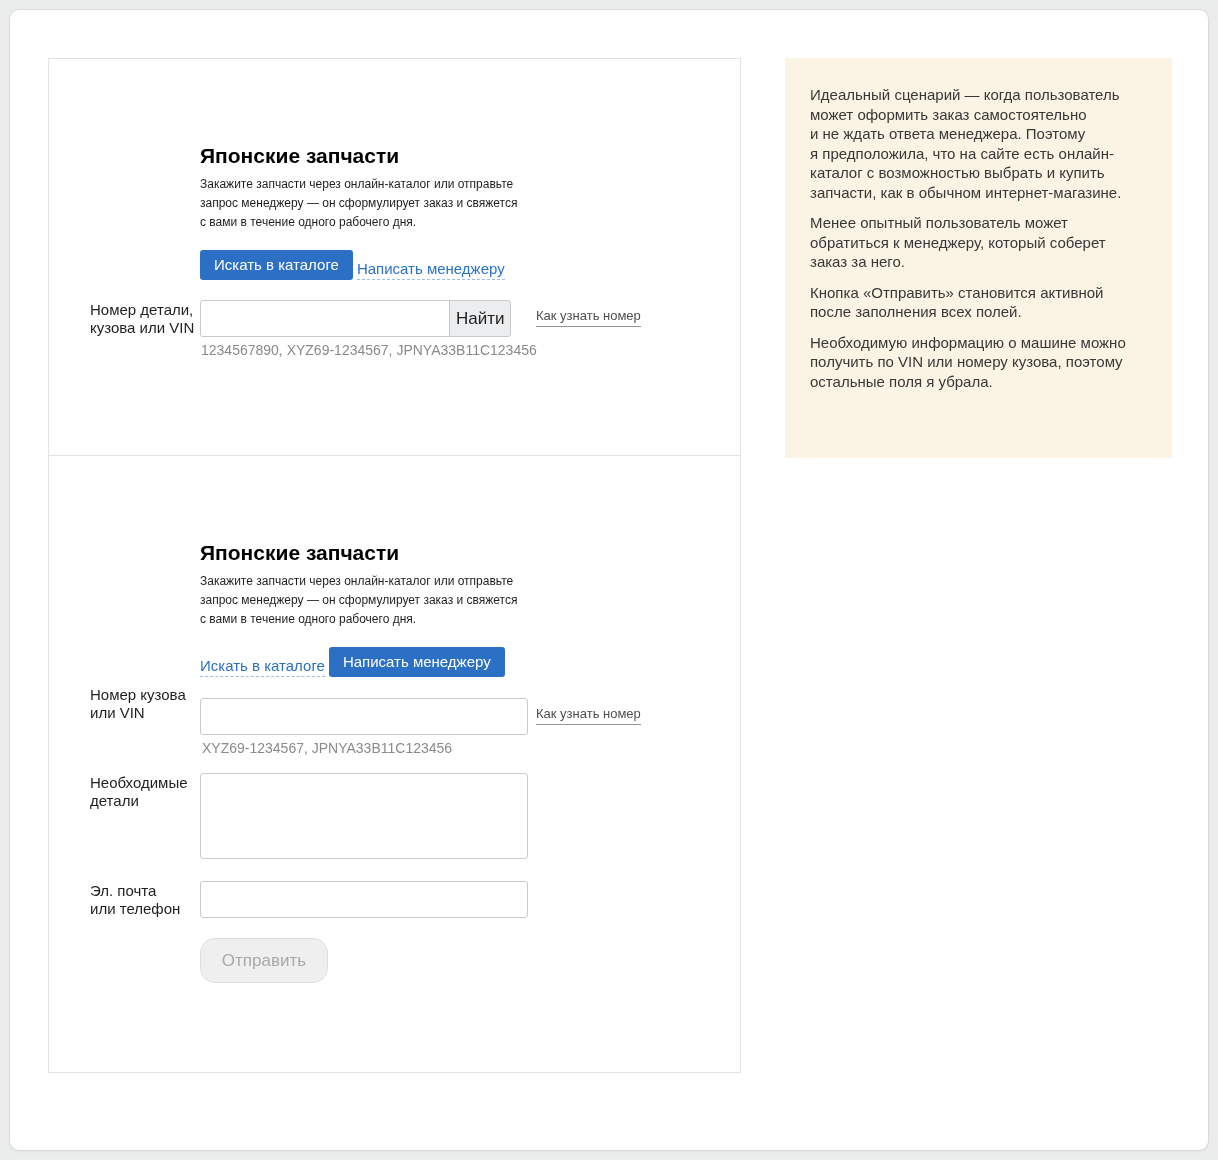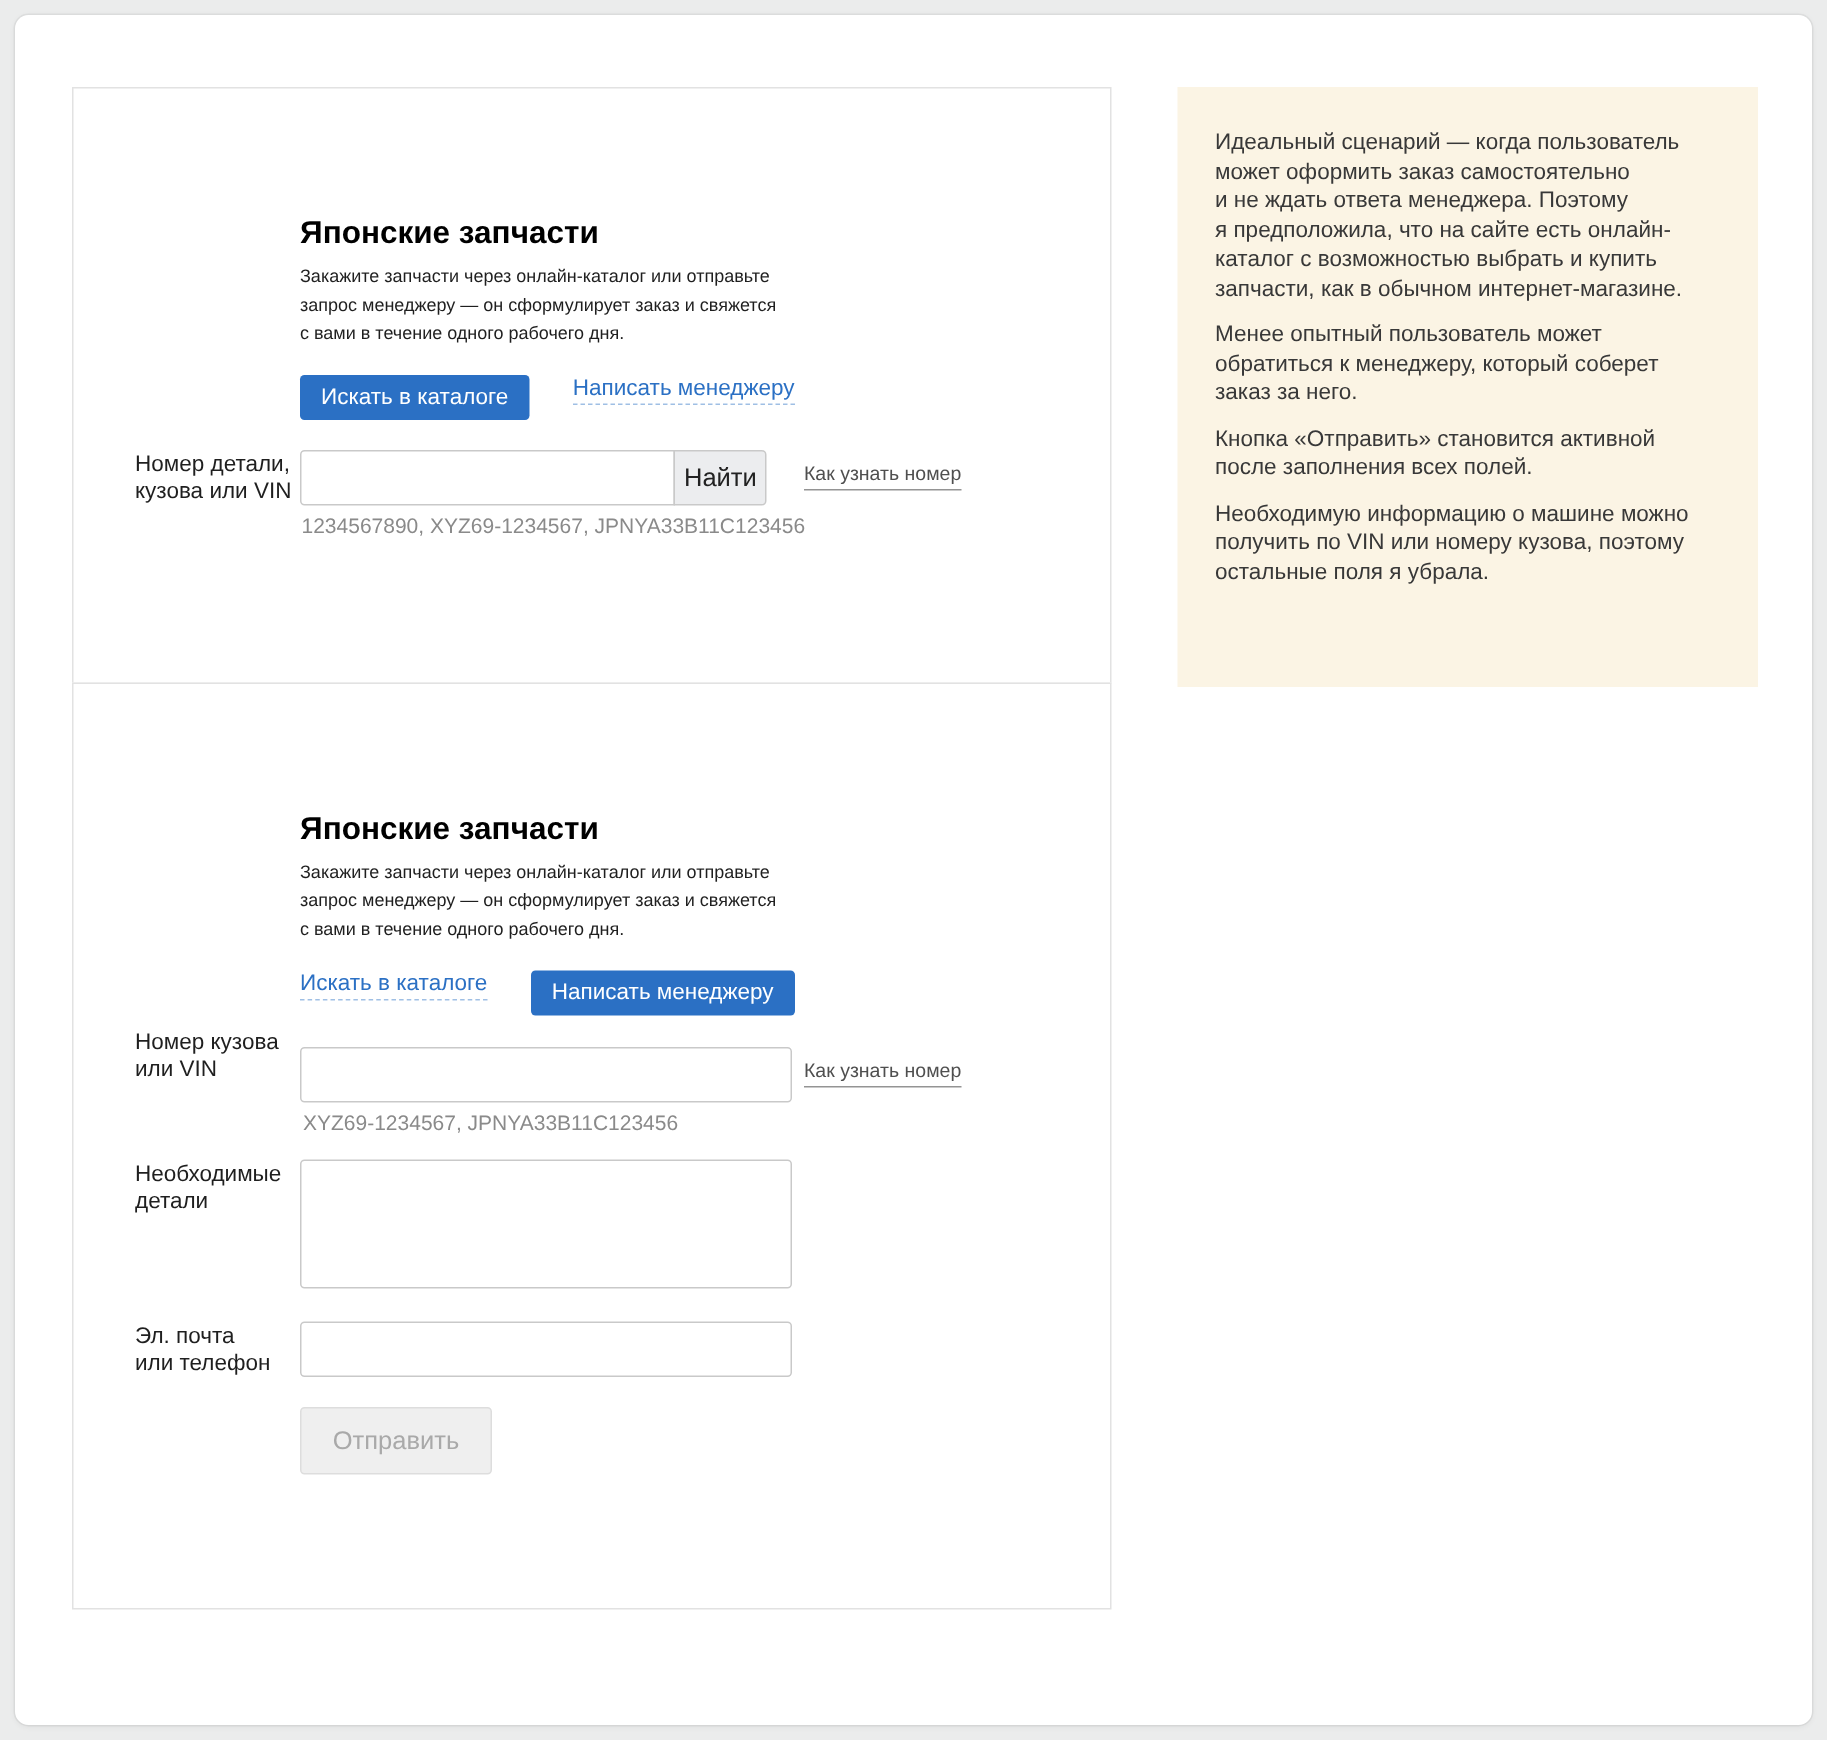--- a/index.html
+++ b/index.html
@@ -47,22 +47,22 @@
     width: 420px;
     font-size: 12px;
     line-height: 19px;
     color: #1f1f1f;
     white-space: pre-line;
   }
   .tabs {
     position: absolute;
     left: 151px; top: 191px;
     display: flex;
-    align-items: flex-start;
-    gap: 29px;
+    align-items: flex-end;
+    gap: 4px;
   }
   .tab-btn {
     display: inline-block;
     height: 30px;
     line-height: 30px;
     padding: 0 14px;
     background: #2b70c4;
     color: #ffffff;
     font-size: 15px;
     border: none;
@@ -130,21 +130,21 @@
     color: #8a8a8a;
     white-space: nowrap;
   }
   .submit-btn {
     position: absolute;
     left: 151px; top: 482px;
     width: 128px; height: 45px;
     box-sizing: border-box;
     background: #efefef;
     border: 1px solid #dddddd;
-    border-radius: 3px;
+    border-radius: 15px;
     font-family: inherit;
     font-size: 17px;
     color: #a9a9a9;
     cursor: default;
   }
   .annotation {
     position: absolute;
     left: 775px; top: 48px;
     width: 387px; height: 400px;
     box-sizing: border-box;

